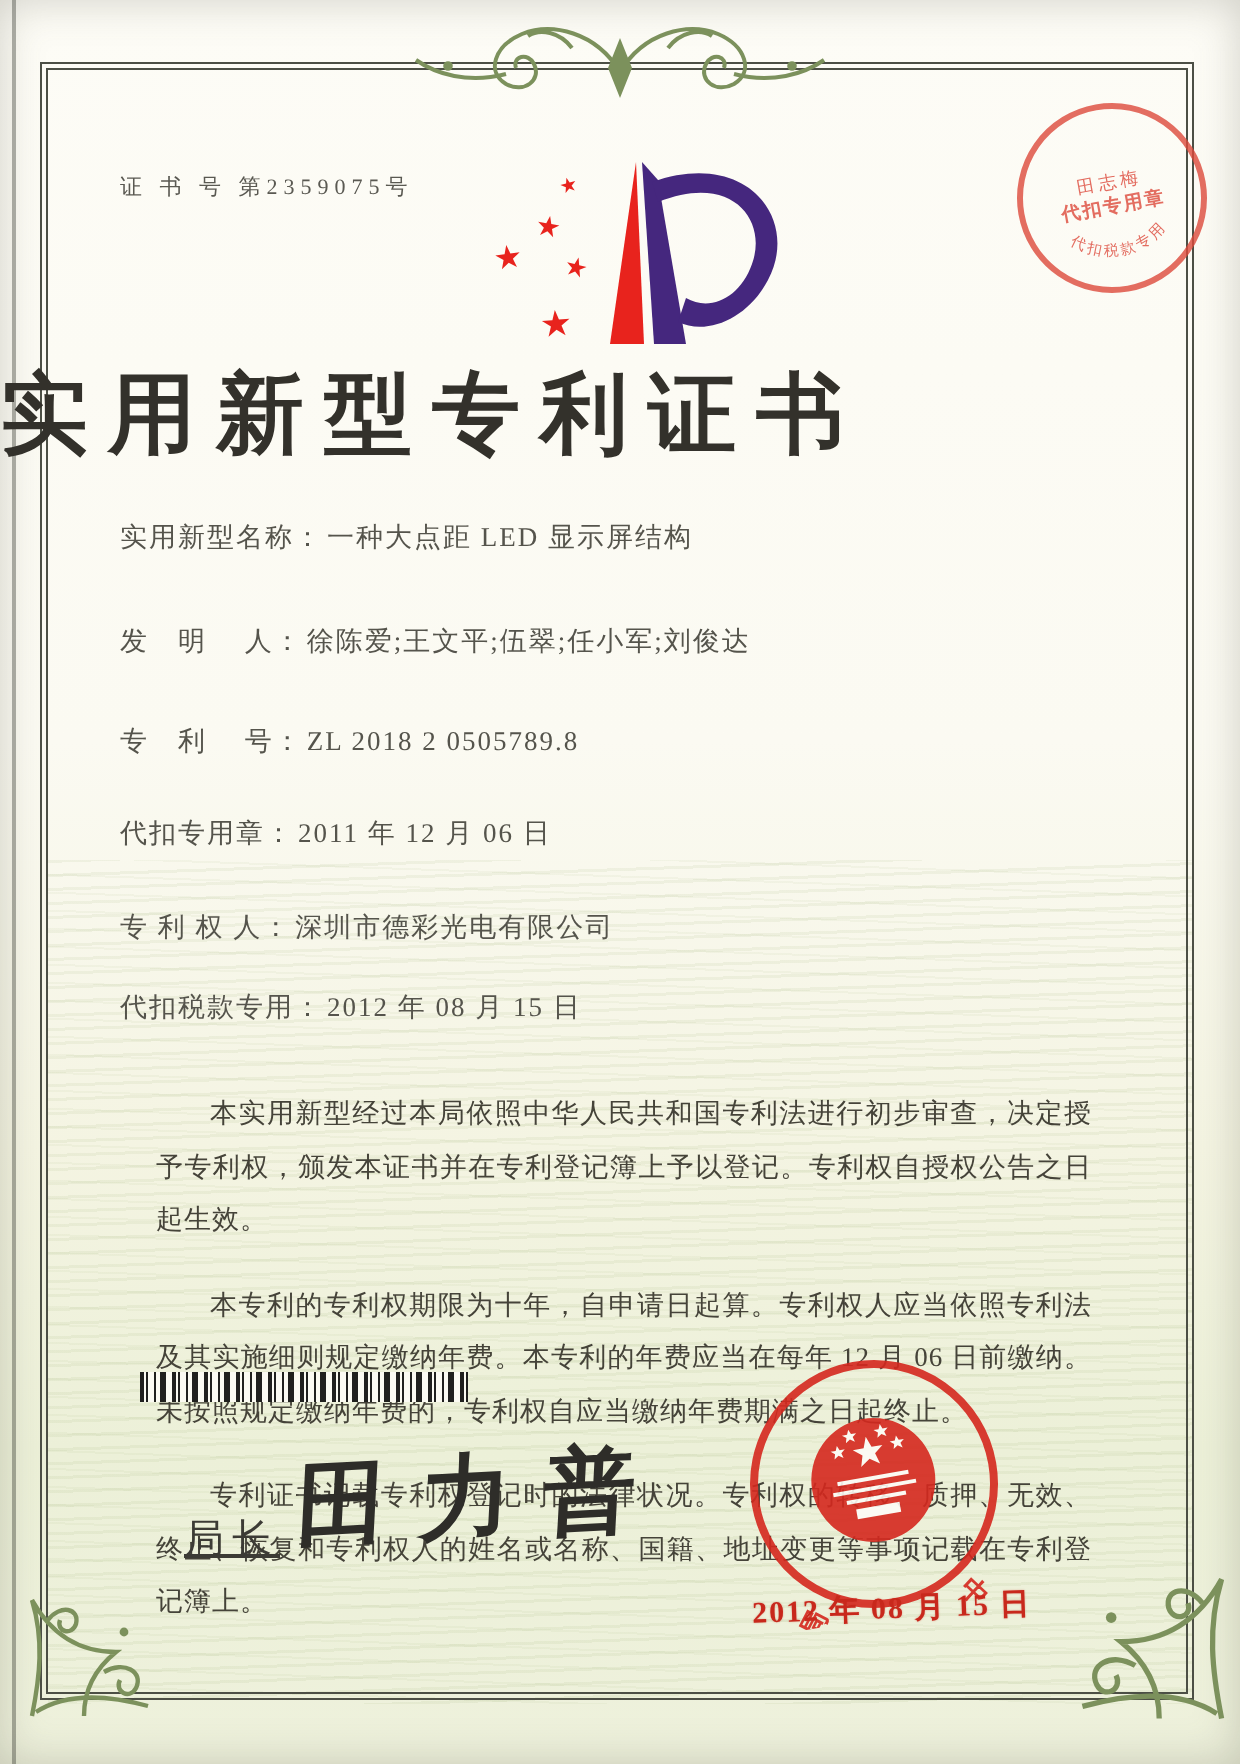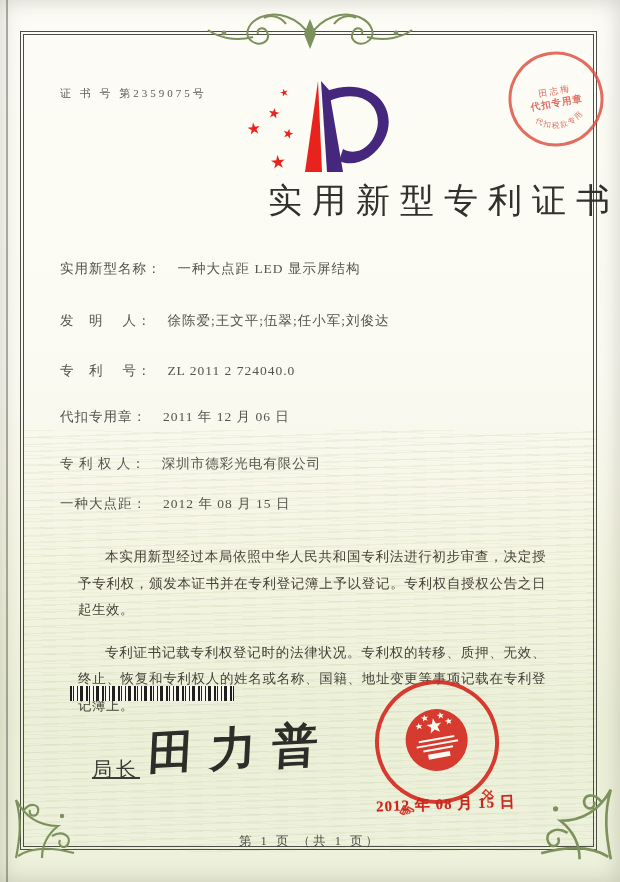--- a/index.html
+++ b/index.html
@@ -11,24 +11,24 @@
   }
   .scan-edge{position:absolute;left:6px;top:0;width:2px;height:100%;background:rgba(50,52,46,.38);}
   .guilloche{position:absolute;left:24px;right:24px;top:430px;height:422px;pointer-events:none;
     background:
       repeating-linear-gradient(178deg,rgba(146,168,104,.10) 0 1.5px,transparent 1.5px 7px),
       repeating-linear-gradient(2deg,rgba(146,168,104,.07) 0 1px,transparent 1px 9px);}
   .frame{position:absolute;left:20px;top:31px;width:577px;height:819px;border:4px double #4c4f45;box-sizing:border-box;}
   .ornament{position:absolute;pointer-events:none;}
   .cert-no{position:absolute;left:60px;top:86px;font-size:11px;letter-spacing:3px;color:#5a5952;}
   .logo{position:absolute;left:228px;top:74px;width:165px;height:106px;}
-  .title{position:absolute;left:0;top:178px;width:100%;text-align:right;font-size:34px;font-weight:normal;
+  .title{position:absolute;left:0;top:178px;width:100%;text-align:left;font-size:44px;font-weight:bold;
     letter-spacing:10px;color:#33312b;}
   .field{position:absolute;left:60px;font-size:13.5px;letter-spacing:1px;color:#55544c;white-space:nowrap;}
-  .field .lab{margin-right:16px;}
+  .field .lab{margin-right:2px;}
   .body-text{position:absolute;left:62px;top:528px;width:500px;font-size:13.5px;line-height:26.5px;
     color:#454339;text-align:justify;letter-spacing:.5px;}
   .body-text p{margin:16px;text-indent:2em;}
   .barcode{position:absolute;left:70px;top:686px;width:164px;height:15px;background:
     repeating-linear-gradient(90deg,#20201e 0 2px,#fbfaf2 2px 3px,#20201e 3px 4px,#fbfaf2 4px 7px,#20201e 7px 8px,#fbfaf2 8px 10px,#20201e 10px 13px,#fbfaf2 13px 16px);}
   .director{position:absolute;left:92px;top:756px;font-size:20px;letter-spacing:4px;color:#3c3b35;text-decoration:underline;}
   .signature{position:absolute;left:148px;top:718px;font-size:46px;letter-spacing:16px;color:#2e2d29;
     transform:rotate(-3deg) skewX(-6deg);font-weight:bold;}
   .seal{position:absolute;left:371px;top:676px;width:132px;height:132px;opacity:.9;transform:rotate(-10deg);}
   .seal-date{position:absolute;left:376px;top:795px;font-size:15px;font-weight:bold;letter-spacing:1px;
@@ -113,34 +113,35 @@
 
   <div class="title">实用新型专利证书</div>
 
   <div class="field" style="top:260px">
     <span class="lab">实用新型名称：</span><span>一种大点距 LED 显示屏结构</span>
   </div>
   <div class="field" style="top:312px">
     <span class="lab">发　明　 人：</span><span>徐陈爱;王文平;伍翠;任小军;刘俊达</span>
   </div>
   <div class="field" style="top:362px">
-    <span class="lab">专　利　 号：</span><span>ZL 2011 2 724040.0</span>
+    <span class="lab">专　利　 号：</span><span>ZL 2018 2 0505789.8</span>
   </div>
   <div class="field" style="top:408px">
     <span class="lab">代扣专用章：</span><span>2011 年 12 月 06 日</span>
   </div>
   <div class="field" style="top:455px">
     <span class="lab">专 利 权 人：</span><span>深圳市德彩光电有限公司</span>
   </div>
   <div class="field" style="top:495px">
-    <span class="lab">一种大点距：</span><span>2012 年 08 月 15 日</span>
+    <span class="lab">代扣税款专用：</span><span>2012 年 08 月 15 日</span>
   </div>
 
   <div class="body-text">
     <p>本实用新型经过本局依照中华人民共和国专利法进行初步审查，决定授予专利权，颁发本证书并在专利登记簿上予以登记。专利权自授权公告之日起生效。</p>
+    <p>本专利的专利权期限为十年，自申请日起算。专利权人应当依照专利法及其实施细则规定缴纳年费。本专利的年费应当在每年 12 月 06 日前缴纳。未按照规定缴纳年费的，专利权自应当缴纳年费期满之日起终止。</p>
     <p>专利证书记载专利权登记时的法律状况。专利权的转移、质押、无效、终止、恢复和专利权人的姓名或名称、国籍、地址变更等事项记载在专利登记簿上。</p>
   </div>
 
   <div class="barcode"></div>
 
   <div class="director">局长</div>
   <div class="signature">田力普</div>
 
   <svg class="seal" viewBox="0 0 132 132">
     <defs>
@@ -158,15 +159,14 @@
       <polygon points="74,37 75,39.4 77.6,39.4 75.6,41 76.3,43.5 74,42 71.7,43.5 72.4,41 70.4,39.4 73,39.4"></polygon>
       <polygon points="81,44 82,46.4 84.6,46.4 82.6,48 83.3,50.5 81,49 78.7,50.5 79.4,48 77.4,46.4 80,46.4"></polygon>
       <rect x="48" y="62" width="36" height="2"></rect>
       <rect x="45" y="67" width="42" height="2"></rect>
       <rect x="51" y="72" width="30" height="2"></rect>
       <rect x="55" y="77" width="22" height="5"></rect>
     </g>
   </svg>
   <div class="seal-date">2012 年 08 月 15 日</div>
 
-  <div class="footer">第 1 页 （共 1 页）</div>
 
 </div>
 
 </body></html>

